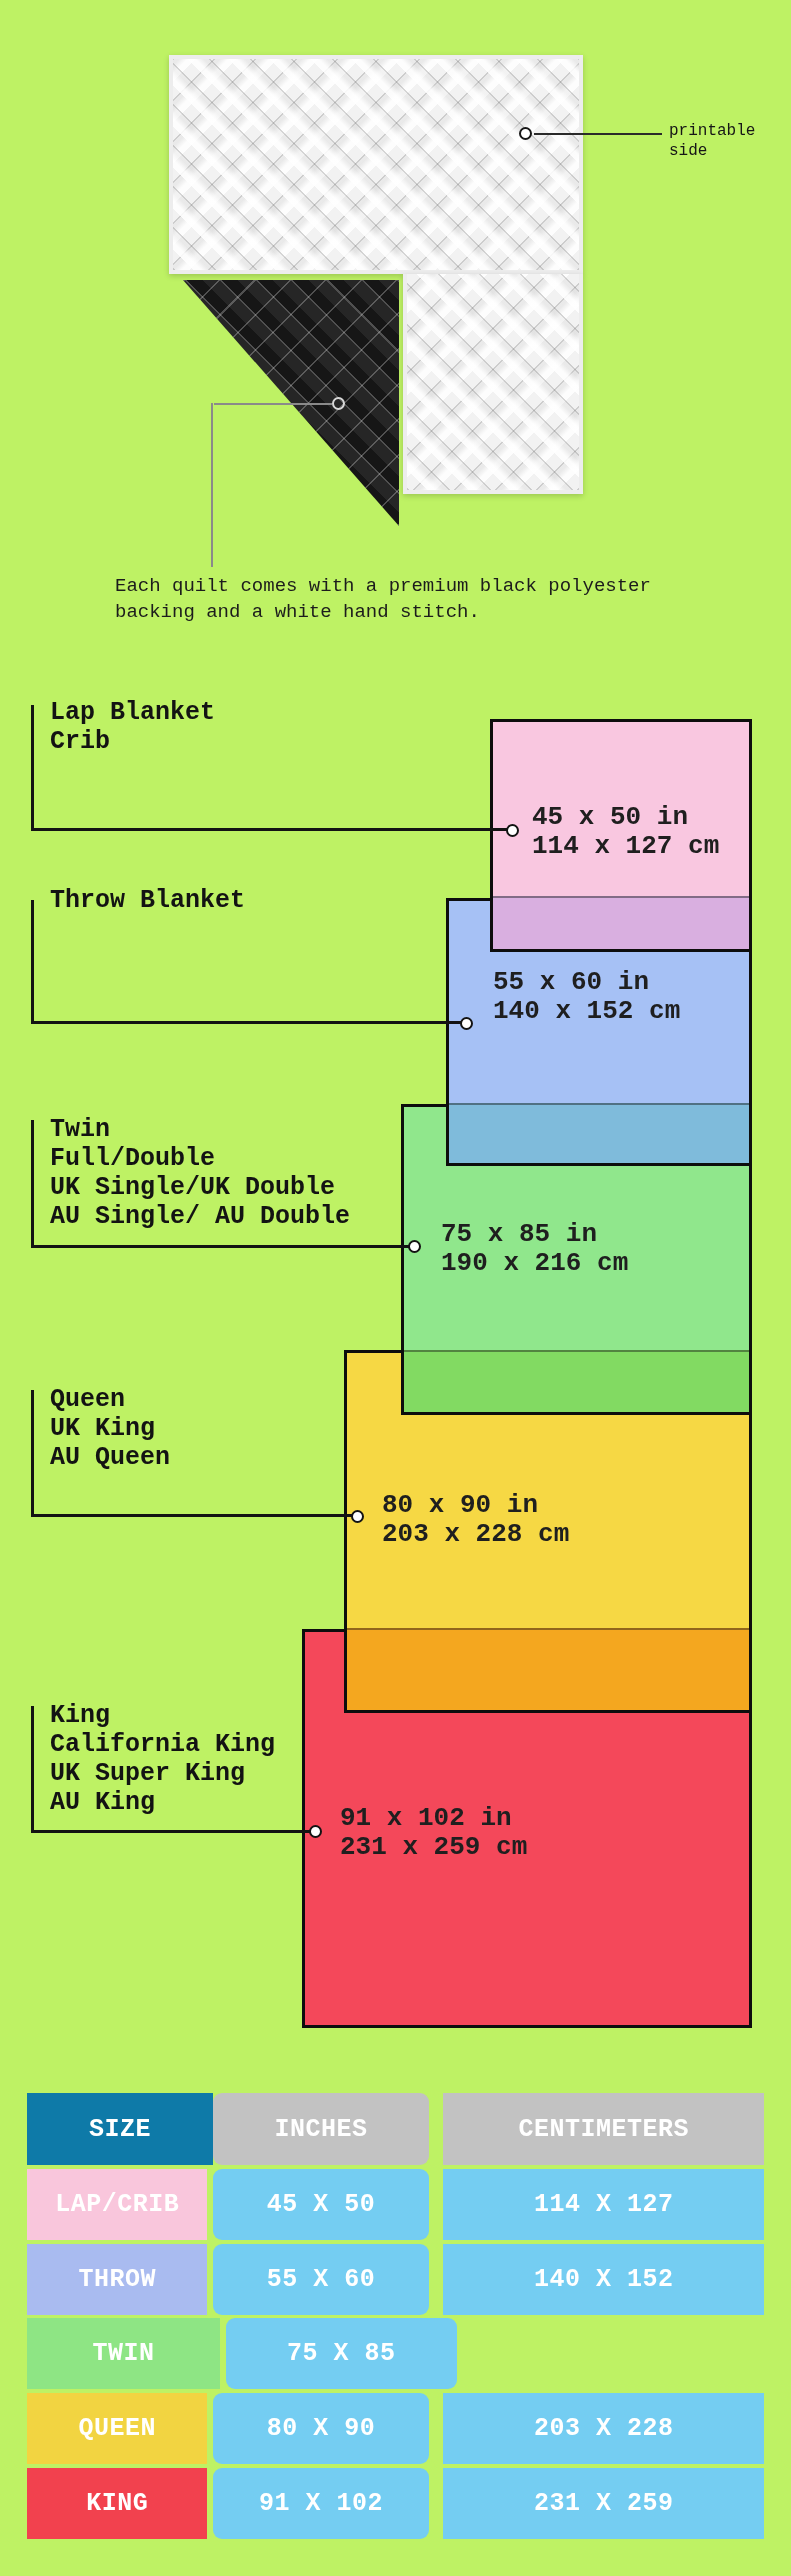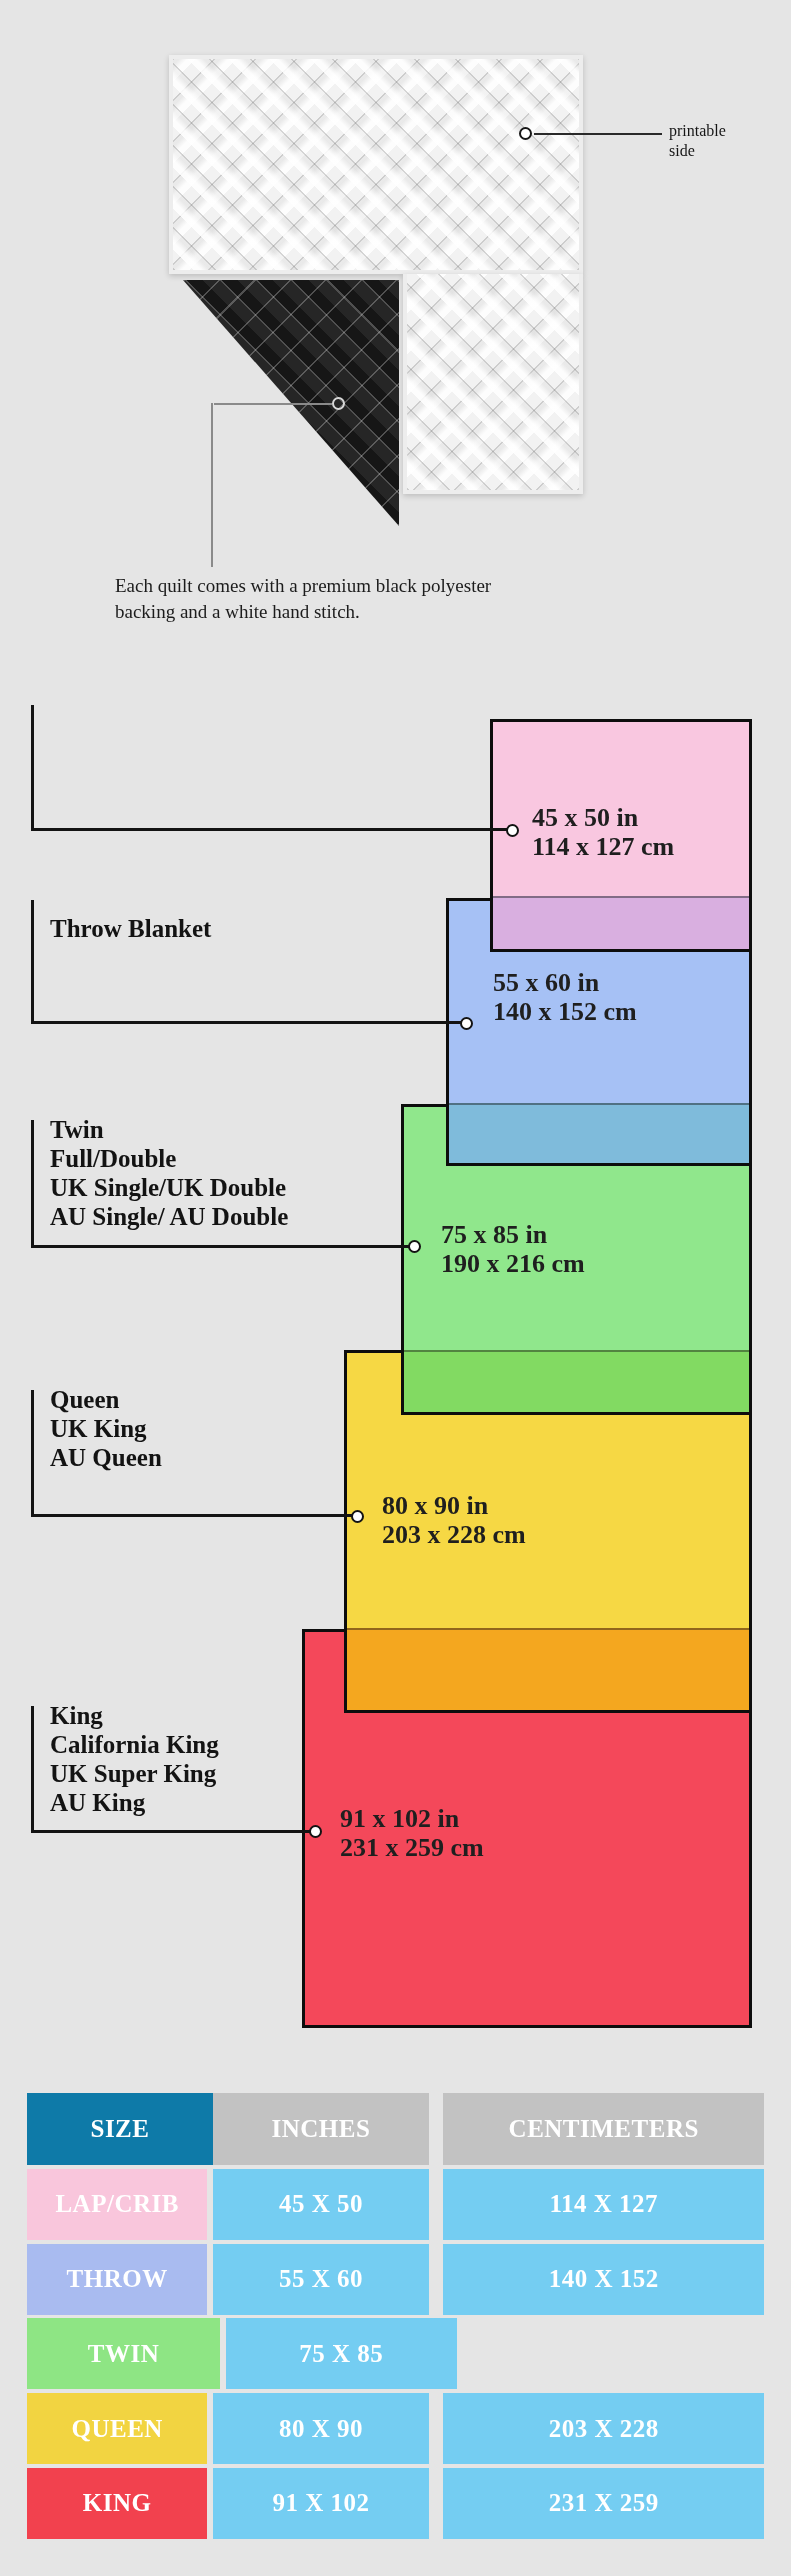--- a/index.html
+++ b/index.html
@@ -1,17 +1,17 @@
 <!DOCTYPE html>
 <html><head>
 <meta charset="utf-8">
 <style>
   html,body{margin:0;padding:0;background:#ffffff;}
-  #canvas{position:relative;width:791px;height:2576px;background:#e5e5e5;overflow:hidden;
-          font-family:Liberation Serif, serif;}
+  #canvas{position:relative;width:791px;height:2576px;background:#bef264;overflow:hidden;
+          font-family:Liberation Mono, monospace;}
 
   
   .quilt-part{position:absolute;box-sizing:border-box;border:4.8px solid #ededed;
     background-color:#f2f2f2;
     background-image:
       repeating-linear-gradient(45deg, rgba(110,110,110,0.28) 0 1.5px, rgba(255,255,255,0) 1.5px 14.3px, rgba(255,255,255,0.85) 14.3px 20px, rgba(200,200,200,0.20) 26px 29px),
       repeating-linear-gradient(-45deg, rgba(110,110,110,0.28) 0 1.5px, rgba(255,255,255,0) 1.5px 14.3px, rgba(255,255,255,0.85) 14.3px 20px, rgba(200,200,200,0.20) 26px 29px);
     box-shadow:0 1.9px 5.7px rgba(0,0,0,0.18);}
   #quilt-band{left:169px;top:55px;width:414px;height:219px;}
   #quilt-column{left:403px;top:274px;width:180px;height:220px;border-top:none;}
@@ -52,21 +52,21 @@
            background:#ffffff;box-sizing:border-box;z-index:61;}
   .dim-text{position:absolute;font-weight:bold;font-size:26px;line-height:29px;color:#1f1f1f;z-index:62;white-space:nowrap;}
 
   
   #size-table{position:absolute;left:27px;top:2093px;width:737px;}
   .trow{display:flex;margin-bottom:3.8px;}
   .cell{display:flex;align-items:center;justify-content:center;height:71px;
         color:#ffffff;font-weight:bold;font-size:25px;letter-spacing:0.5px;}
   .hrow .cell{height:72px;}
   .c1{width:193px;margin-right:5.7px;}
-  .c2{width:231px;margin-right:7.6px;}
+  .c2{width:231px;margin-right:7.6px;border-radius:9px;}
   .c3{width:343px;margin-left:7px;}
   .hrow .c1{width:199px;margin-right:0;}
   .h-size{background:#0e7aa8;}
   .h-gray{background:#c2c2c2;}
   .d-blue{background:#74cdf2;}
   .s-lap{background:#f9c6dc;}
   .s-throw{background:#a9bbf0;}
   .s-twin{background:#8ee584;}
   .s-queen{background:#f2d441;}
   .s-king{background:#f2414e;}
@@ -103,29 +103,33 @@
   <div class="size-rect" id="rect-twin">
     <div class="overlap-strip" id="ov-twin"></div>
   </div>
   <div class="size-rect" id="rect-throw">
     <div class="overlap-strip" id="ov-throw"></div>
   </div>
   <div class="size-rect" id="rect-lap">
     <div class="overlap-strip" id="ov-lap"></div>
   </div>
 
+  <div class="lbl-block" style="top:698px;">
+    <div>Lap Blanket</div>
+    <div>Crib</div>
+  </div>
   <div class="lead-v" style="top:705px;height:125px;"></div>
   <div class="lead-h" style="left:31px;top:828px;width:477px;"></div>
   <div class="dim-dot" style="left:506px;top:824px;"></div>
   <div class="dim-text" style="left:532px;top:803px;">
     <div>45 x 50 in</div>
     <div>114 x 127 cm</div>
   </div>
 
-  <div class="lbl-block" style="top:914px;">
+  <div class="lbl-block" style="top:886px;">
     <div>Throw Blanket</div>
   </div>
   <div class="lead-v" style="top:900px;height:124px;"></div>
   <div class="lead-h" style="left:31px;top:1021px;width:430px;"></div>
   <div class="dim-dot" style="left:460px;top:1017px;"></div>
   <div class="dim-text" style="left:493px;top:968px;">
     <div>55 x 60 in</div>
     <div>140 x 152 cm</div>
   </div>
 

